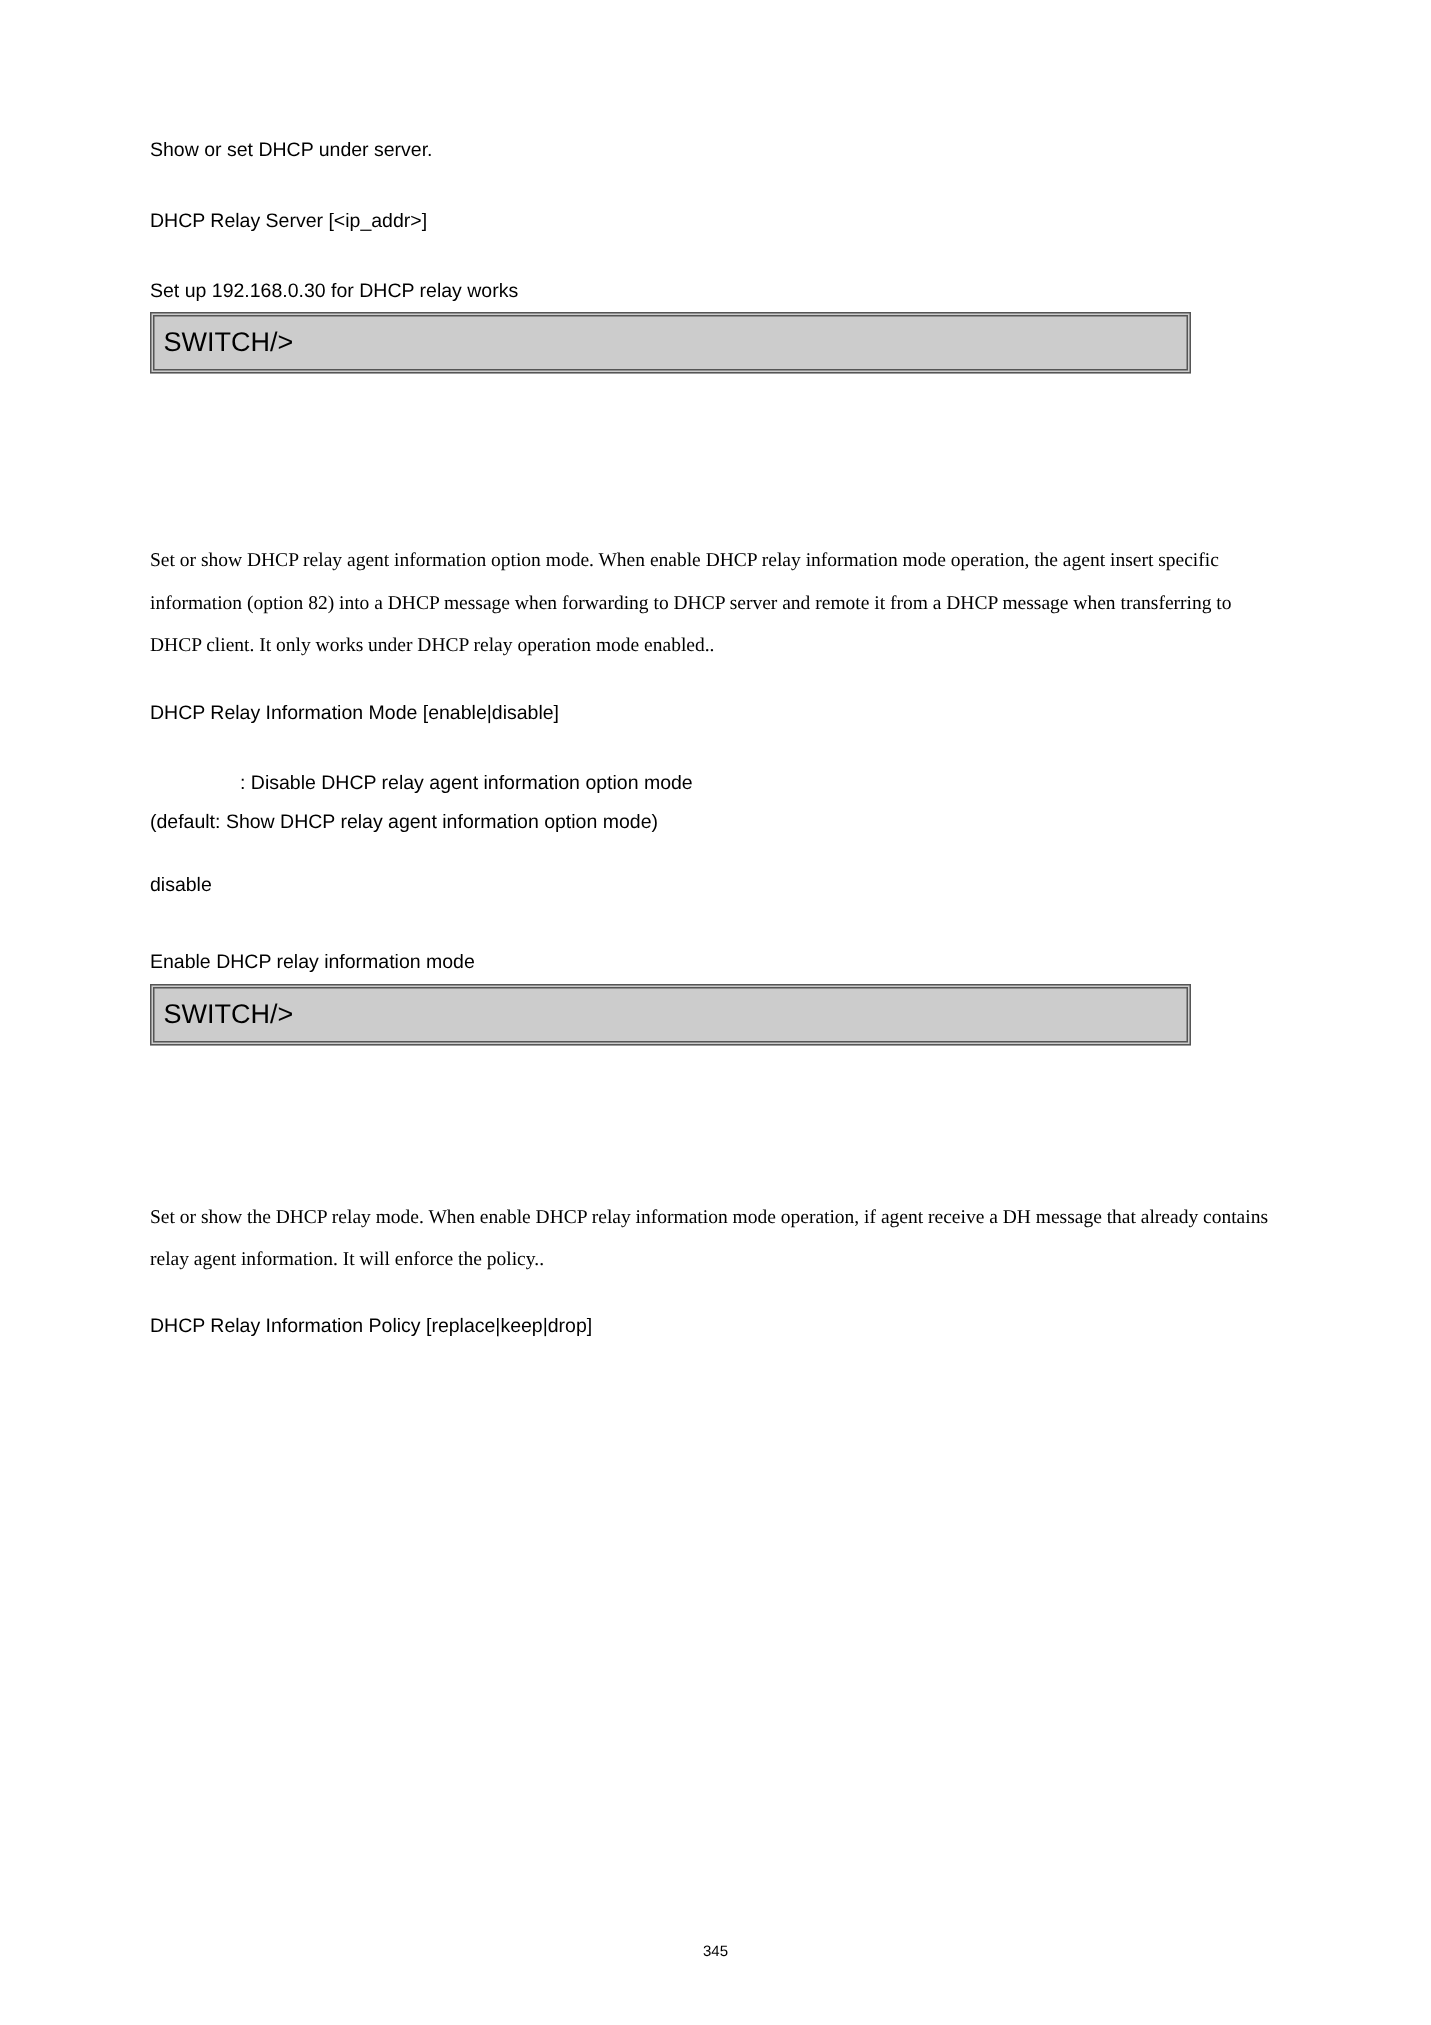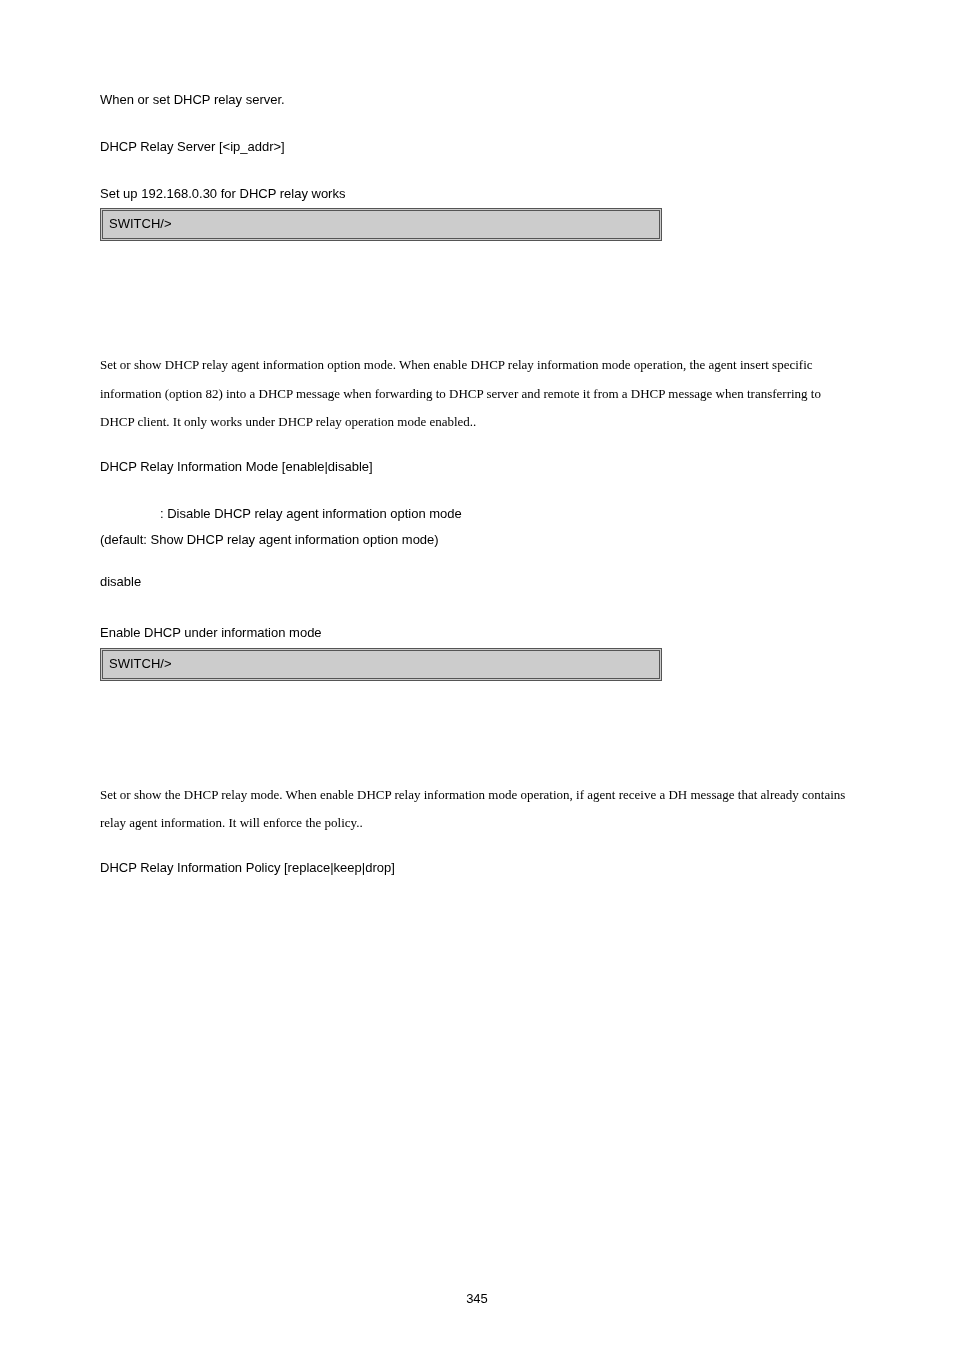--- a/index.html
+++ b/index.html
@@ -27,68 +27,68 @@
       margin-bottom: 26px;
     }
     .indent {
       padding-left: 60px;
       margin-bottom: 5px;
     }
     .cli-box {
       background: #cccccc;
       border: 3px double #555555;
       padding: 3px 6px;
-      font-size: 13px;
-      width: 562px;
+      font-size: 18px;
+      width: 694px;
       margin-top: 4px;
     }
     .big-gap {
       height: 110px;
     }
     .big-gap2 {
       height: 100px;
     }
     .page-number {
       position: absolute;
       bottom: 40px;
       left: 0;
       right: 0;
       text-align: center;
-      font-size: 13px;
+      font-size: 10px;
     }
     .tight {
       margin-bottom: 3px;
     }
     .after-default {
       margin-top: 22px;
       margin-bottom: 30px;
     }
     .mid-gap {
       margin-bottom: 26px;
     }
   </style>
 </head>
 <body>
 
 <div>
-  <div class="para-single">When or set DHCP relay server.</div>
+  <div class="para-single">Show or set DHCP under server.</div>
   <div class="mid-gap">DHCP Relay Server [&lt;ip_addr&gt;]</div>
   <div class="tight">Set up 192.168.0.30 for DHCP relay works</div>
   <div class="cli-box">SWITCH/&gt;</div>
 </div>
 
 <div class="big-gap"></div>
 
 <div>
   <div class="para-text">Set or show DHCP relay agent information option mode. When enable DHCP relay information mode operation, the agent insert specific information (option 82) into a DHCP message when forwarding to DHCP server and remote it from a DHCP message when transferring to DHCP client. It only works under DHCP relay operation mode enabled..</div>
   <div class="mid-gap">DHCP Relay Information Mode [enable|disable]</div>
   <div class="indent">: Disable DHCP relay agent information option mode</div>
   <div>(default: Show DHCP relay agent information option mode)</div>
   <div class="after-default">disable</div>
-  <div class="tight">Enable DHCP under information mode</div>
+  <div class="tight">Enable DHCP relay information mode</div>
   <div class="cli-box">SWITCH/&gt;</div>
 </div>
 
 <div class="big-gap2"></div>
 
 <div>
   <div class="para-text">Set or show the DHCP relay mode. When enable DHCP relay information mode operation, if agent receive a DH message that already contains relay agent information. It will enforce the policy..</div>
   <div>DHCP Relay Information Policy [replace|keep|drop]</div>
 </div>
 

